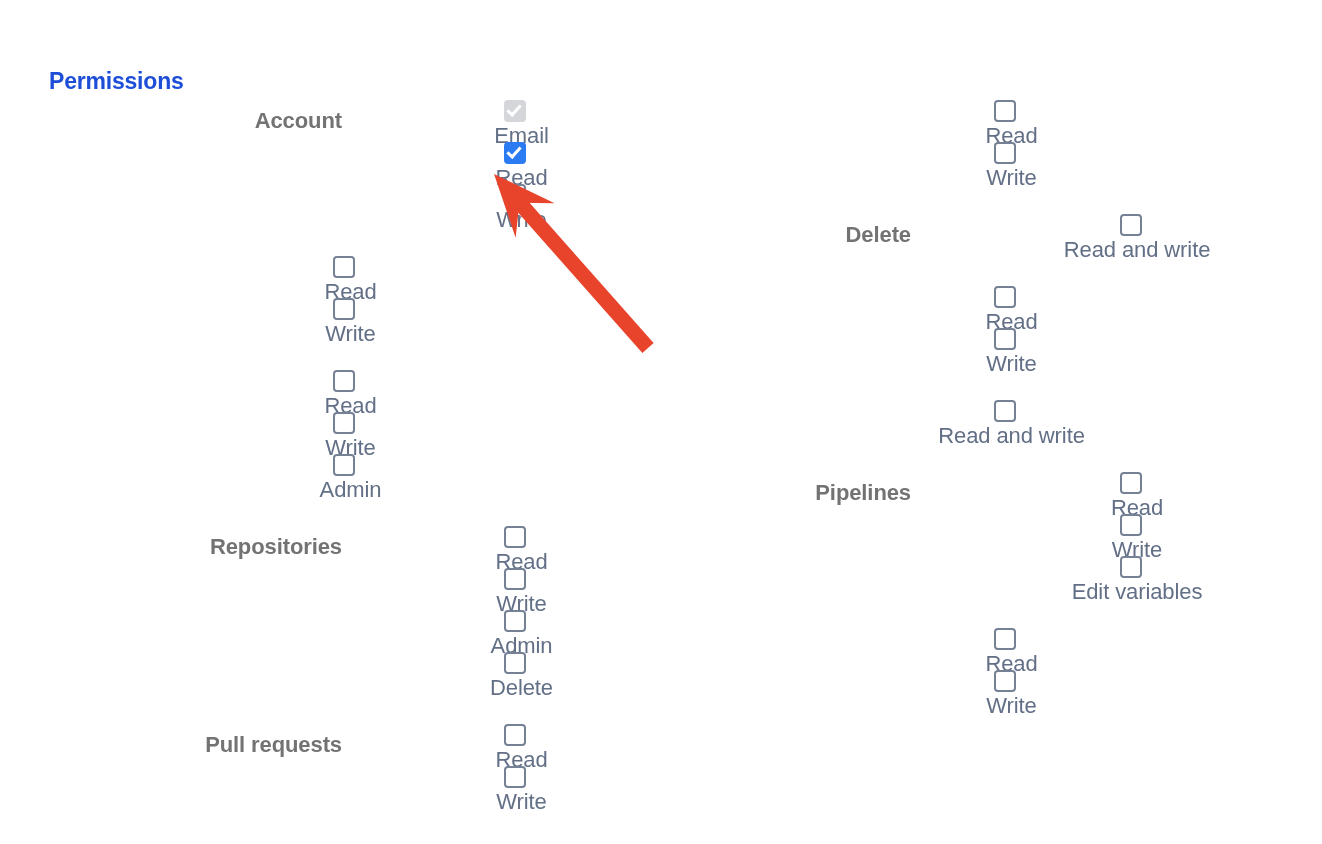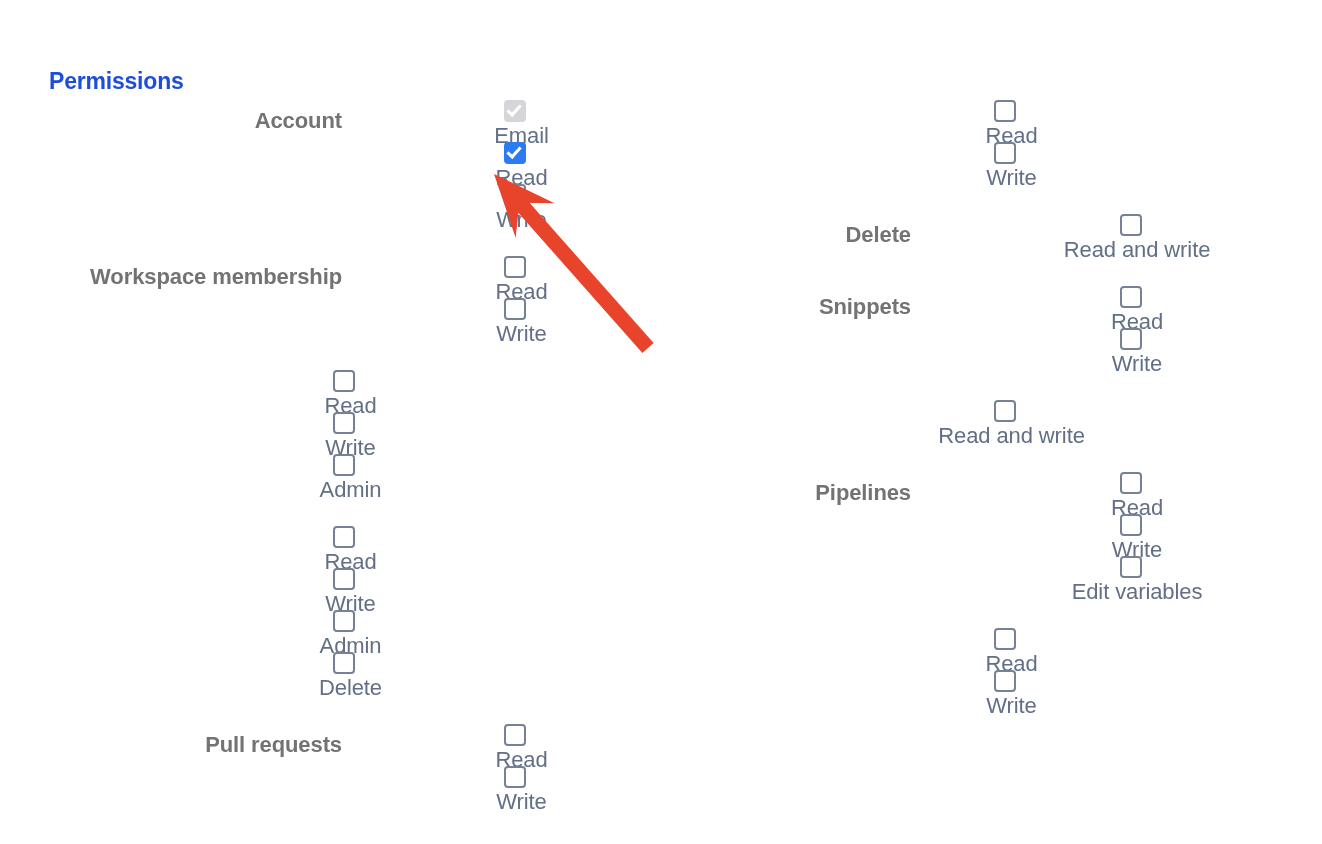--- a/index.html
+++ b/index.html
@@ -150,21 +150,20 @@
             </span>
             <span class="option-label">Read</span>
           </div>
           <div class="option-row">
             <span class="cbox"></span>
             <span class="option-label">Write</span>
           </div>
         </div>
       </div>
       <div class="perm-group">
-        <div class="group-label">Workspace membership</div>
         <div class="options">
           <div class="option-row">
             <span class="cbox"></span>
             <span class="option-label">Read</span>
           </div>
           <div class="option-row">
             <span class="cbox"></span>
             <span class="option-label">Write</span>
           </div>
         </div>
@@ -179,20 +178,21 @@
             <span class="cbox"></span>
             <span class="option-label">Write</span>
           </div>
           <div class="option-row">
             <span class="cbox"></span>
             <span class="option-label">Admin</span>
           </div>
         </div>
       </div>
       <div class="perm-group">
+        <div class="group-label">Repositories</div>
         <div class="options">
           <div class="option-row">
             <span class="cbox"></span>
             <span class="option-label">Read</span>
           </div>
           <div class="option-row">
             <span class="cbox"></span>
             <span class="option-label">Write</span>
           </div>
           <div class="option-row">
@@ -235,21 +235,20 @@
       <div class="perm-group">
         <div class="group-label">Delete</div>
         <div class="options">
           <div class="option-row">
             <span class="cbox"></span>
             <span class="option-label">Read and write</span>
           </div>
         </div>
       </div>
       <div class="perm-group">
-        <div class="group-label">Snippets</div>
         <div class="options">
           <div class="option-row">
             <span class="cbox"></span>
             <span class="option-label">Read</span>
           </div>
           <div class="option-row">
             <span class="cbox"></span>
             <span class="option-label">Write</span>
           </div>
         </div>

